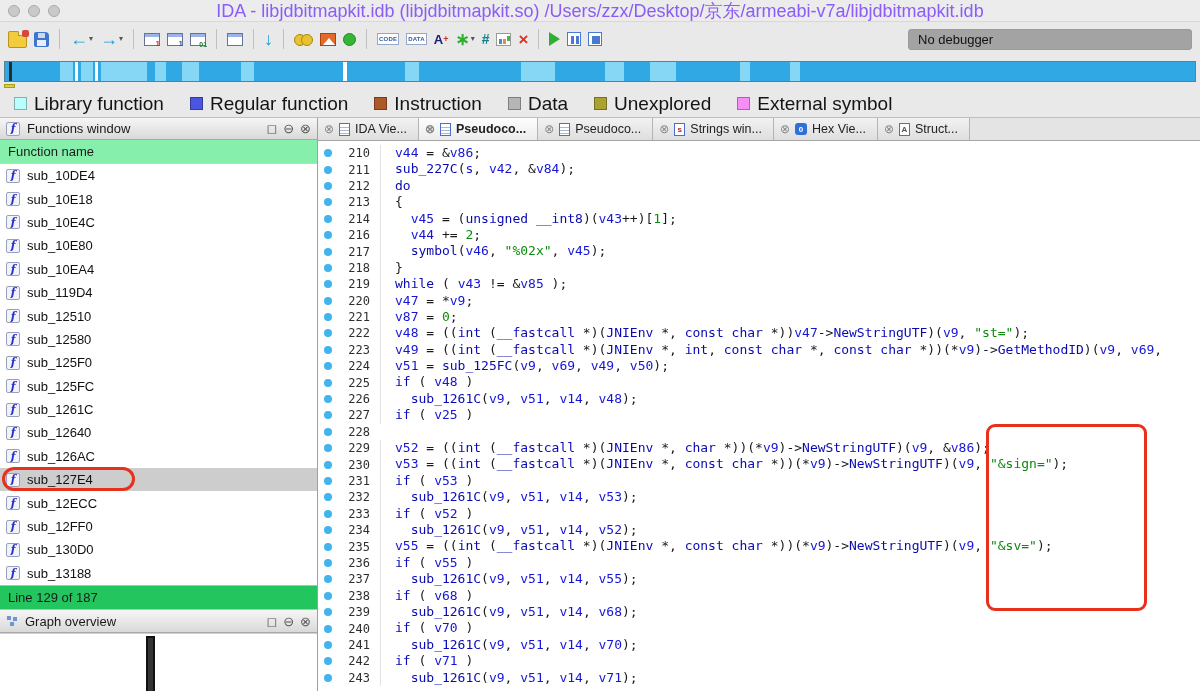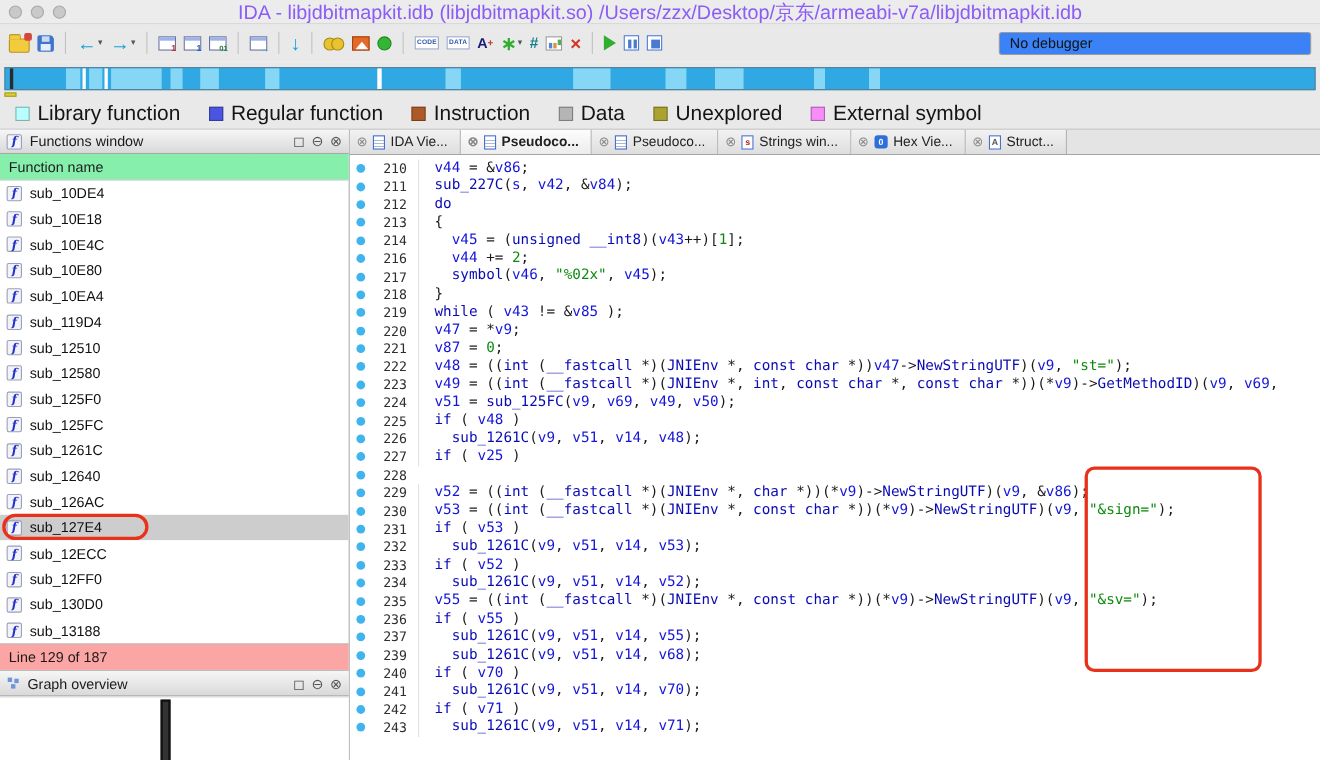--- a/index.html
+++ b/index.html
@@ -43,21 +43,21 @@
   .ti-image{width:16px;height:13px;background:#e46a2a;border:1px solid #a84410;position:relative;overflow:hidden}
   .ti-image::before{content:"";position:absolute;bottom:0;left:2px;border-left:6px solid transparent;border-right:6px solid transparent;border-bottom:7px solid #fff}
   .ti-green-dot{width:13px;height:13px;border-radius:50%;background:#35b535;border:1px solid #1e8a1e}
   .ti-chart{position:relative;width:15px;height:13px;border:1px solid #999;background:#fff}
   .ti-chart::before{content:"";position:absolute;bottom:1px;left:2px;width:3px;height:5px;background:#4f87d8;box-shadow:4px 0 0 0 #e09040,8px -3px 0 0 #50b050}
   .ti-play{width:0;height:0;border-left:11px solid #2fae2f;border-top:7px solid transparent;border-bottom:7px solid transparent}
   .ti-pause{width:14px;height:14px;border:1px solid #4a7ad0;background:#fff;position:relative}
   .ti-pause::before{content:"";position:absolute;left:3px;top:3px;width:3px;height:8px;background:#4a7ad0;box-shadow:5px 0 0 #4a7ad0}
   .ti-stop{width:14px;height:14px;border:1px solid #4a7ad0;background:#fff;position:relative}
   .ti-stop::before{content:"";position:absolute;left:3px;top:3px;width:8px;height:8px;background:#4a7ad0}
-  .combo{margin-left:auto;width:284px;height:21px;background:#3b82f6;border:1px solid #9b9b9b;border-radius:3px;display:flex;align-items:center;padding-left:9px;font-size:13px;color:#111}
+  .combo{margin-left:auto;width:284px;height:21px;background:#a3a3a3;border:1px solid #9b9b9b;border-radius:3px;display:flex;align-items:center;padding-left:9px;font-size:13px;color:#111}
 
   
   .navrow{height:34px;background:#e9e9e9;position:relative;padding:5px 4px 0}
   .navband{position:relative;height:21px;background:#2fa8e4;border:1px solid #5b7f93;overflow:hidden}
   .nseg{position:absolute;top:0;bottom:0}
   .navyellow{position:absolute;left:4px;bottom:2px;width:11px;height:4px;background:#d8cf3a;border:1px solid #a89f18}
 
   
   .legend{height:28px;background:#e9e9e9;border-bottom:1px solid #bfbfbf;display:flex;align-items:center;padding-left:14px;gap:26px}
   .litem{display:flex;align-items:center;gap:7px;font-size:19px;color:#141414}
@@ -74,21 +74,21 @@
   .pbtn{color:#555;font-size:13px;margin-left:6px;line-height:1}
   .fbox{width:14px;height:14px;border:1px solid #9aa0b8;background:#f2f3f8;color:#2430c8;font-family:"DejaVu Serif",serif;font-style:italic;font-weight:bold;font-size:11px;display:flex;align-items:center;justify-content:center;margin-right:7px;border-radius:2px;flex:none}
   .gicon{width:13px;height:13px;position:relative;margin-right:6px;flex:none}
   .gicon::before{content:"";position:absolute;left:1px;top:1px;width:4px;height:4px;background:#6f95d8;box-shadow:6px 1px 0 #6f95d8,3px 6px 0 #6f95d8}
 
   .col-header{height:24px;border-bottom:1px solid #cfcfcf;display:flex;align-items:center;padding-left:8px;font-size:13px;color:#1c1c1c;background:#86efac}
   .fn-list{height:421px;overflow:hidden}
   .fn-row{height:23.4px;display:flex;align-items:center;padding-left:6px;font-size:13px;color:#111;position:relative}
   .fn-row.sel{background:#cdcdcd}
   .fn-annot{position:absolute;left:2px;top:-1px;width:133px;height:24px;border:3px solid #e8311b;border-radius:13px;pointer-events:none}
-  .status{height:24px;border-top:1px solid #b9b9b9;background:#fca5a5;display:flex;align-items:center;padding-left:8px;font-size:13px;color:#1a1a1a}
+  .status{height:24px;border-top:1px solid #b9b9b9;background:#22c55e;display:flex;align-items:center;padding-left:8px;font-size:13px;color:#1a1a1a}
   .graph-body{flex:1;background:#fff;position:relative;overflow:hidden;border-top:1px solid #cfcfcf}
   .graph-node{position:absolute;left:146px;top:2px;width:9px;height:90px;border:2px solid #111;background:#333}
 
   
   .tabbar{height:23px;background:#e4e4e4;border-bottom:1px solid #a6a6a6;display:flex;align-items:stretch;overflow:hidden}
   .tab{display:flex;align-items:center;gap:5px;padding:0 11px 0 6px;border-right:1px solid #b4b4b4;font-size:12.5px;color:#222;background:linear-gradient(#f2f2f2,#dedede);white-space:nowrap}
   .tab.active{background:linear-gradient(#fdfdfd,#ececec);font-weight:bold}
   .tclose{color:#8a8a8a;font-size:12px}
   .tabdoc{width:11px;height:13px;border:1px solid #4a6fd0;background:#fff;display:flex;align-items:center;justify-content:center;font-size:8px;font-weight:bold;flex:none}
   .tabdoc.lines{background:linear-gradient(#fff 0,#fff 3px,#a8b8d8 3px,#a8b8d8 4px,#fff 4px,#fff 6px,#a8b8d8 6px,#a8b8d8 7px,#fff 7px,#fff 9px,#a8b8d8 9px,#a8b8d8 10px,#fff 10px)}
@@ -477,20 +477,25 @@
             <span class="clnum">236</span>
             <span class="cltext"><span class="tok-k">if</span><span class="tok-p"> ( </span><span class="tok-v">v55</span><span class="tok-p"> )</span></span>
           </div>
           <div class="cl">
             <span class="cdot"></span>
             <span class="clnum">237</span>
             <span class="cltext"><span class="tok-p">  </span><span class="tok-f">sub_1261C</span><span class="tok-p">(</span><span class="tok-v">v9</span><span class="tok-p">, </span><span class="tok-v">v51</span><span class="tok-p">, </span><span class="tok-v">v14</span><span class="tok-p">, </span><span class="tok-v">v55</span><span class="tok-p">);</span></span>
           </div>
           <div class="cl">
             <span class="cdot"></span>
+            <span class="clnum">238</span>
+            <span class="cltext"><span class="tok-k">if</span><span class="tok-p"> ( </span><span class="tok-v">v68</span><span class="tok-p"> )</span></span>
+          </div>
+          <div class="cl">
+            <span class="cdot"></span>
             <span class="clnum">239</span>
             <span class="cltext"><span class="tok-p">  </span><span class="tok-f">sub_1261C</span><span class="tok-p">(</span><span class="tok-v">v9</span><span class="tok-p">, </span><span class="tok-v">v51</span><span class="tok-p">, </span><span class="tok-v">v14</span><span class="tok-p">, </span><span class="tok-v">v68</span><span class="tok-p">);</span></span>
           </div>
           <div class="cl">
             <span class="cdot"></span>
             <span class="clnum">240</span>
             <span class="cltext"><span class="tok-k">if</span><span class="tok-p"> ( </span><span class="tok-v">v70</span><span class="tok-p"> )</span></span>
           </div>
           <div class="cl">
             <span class="cdot"></span>

